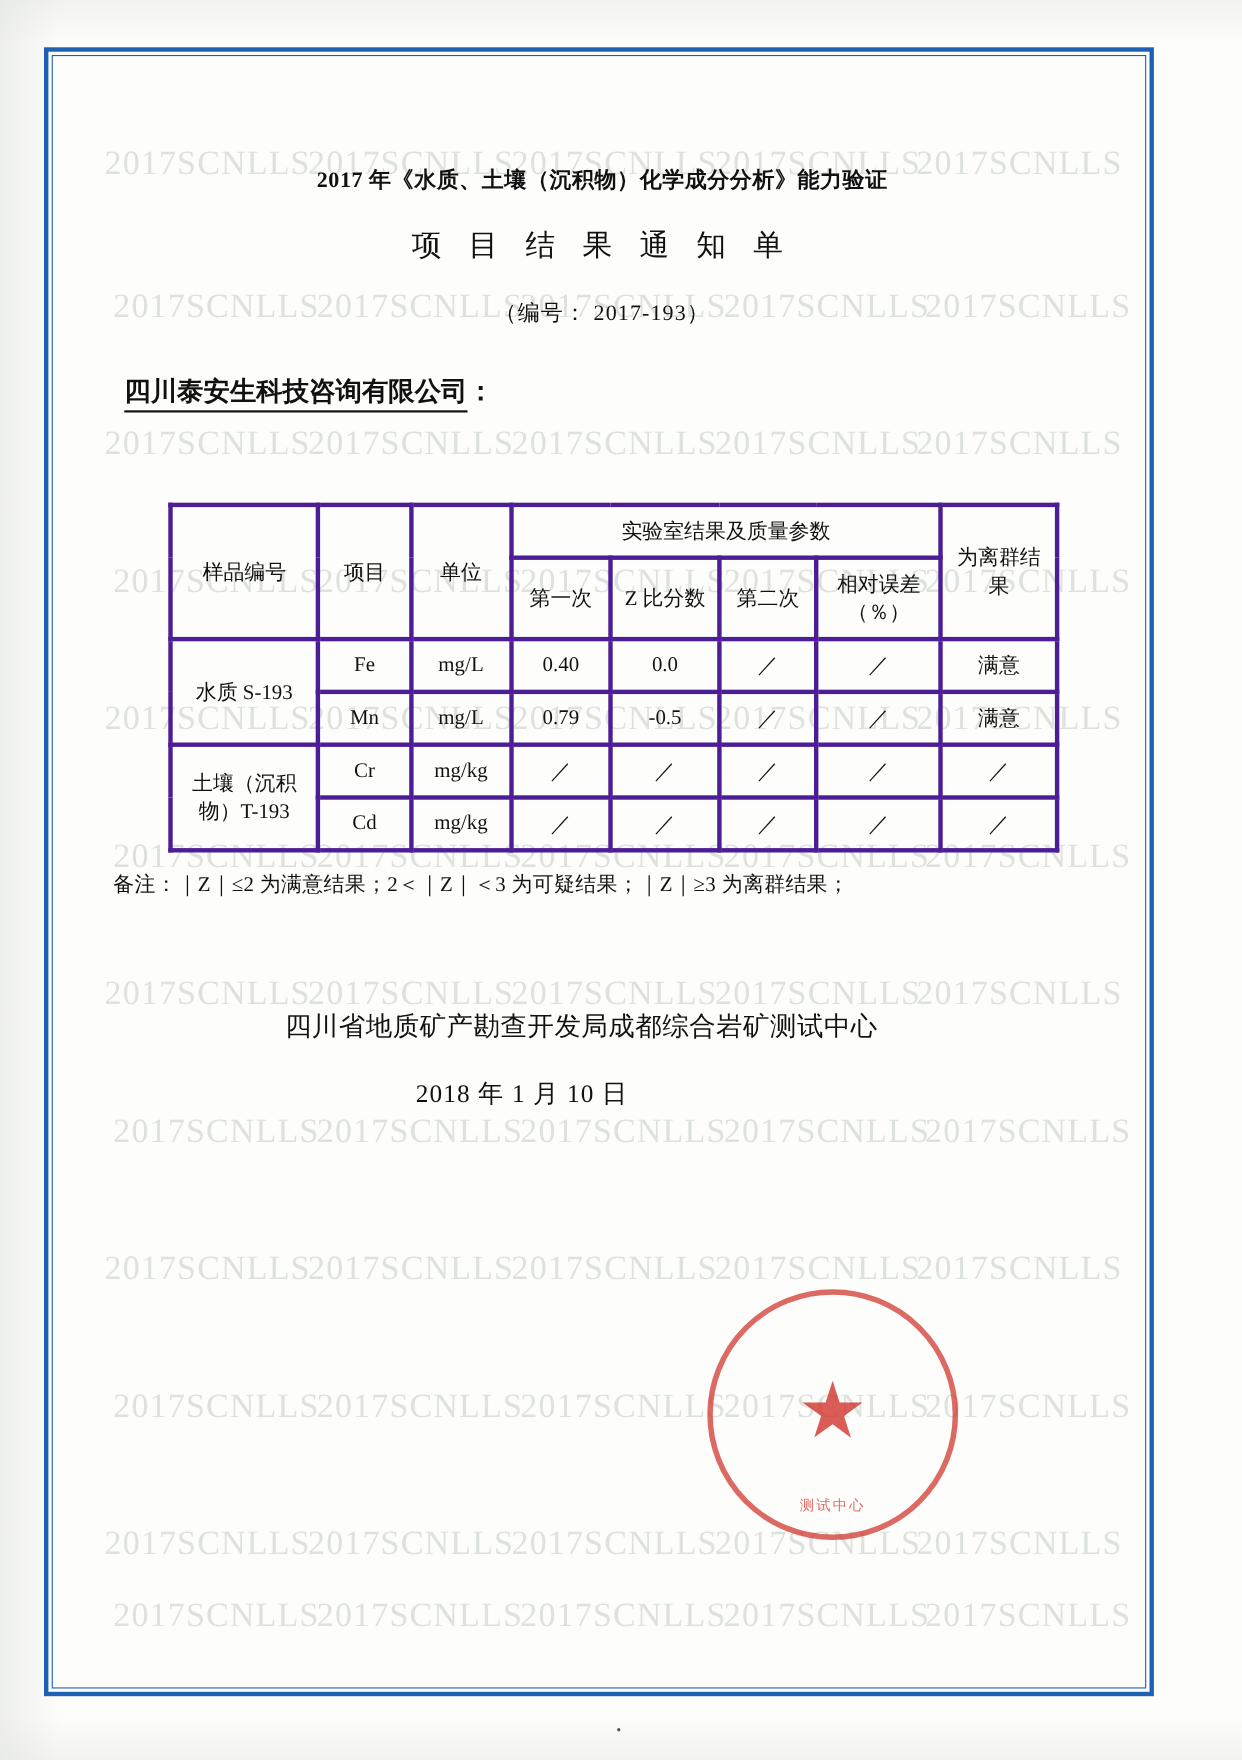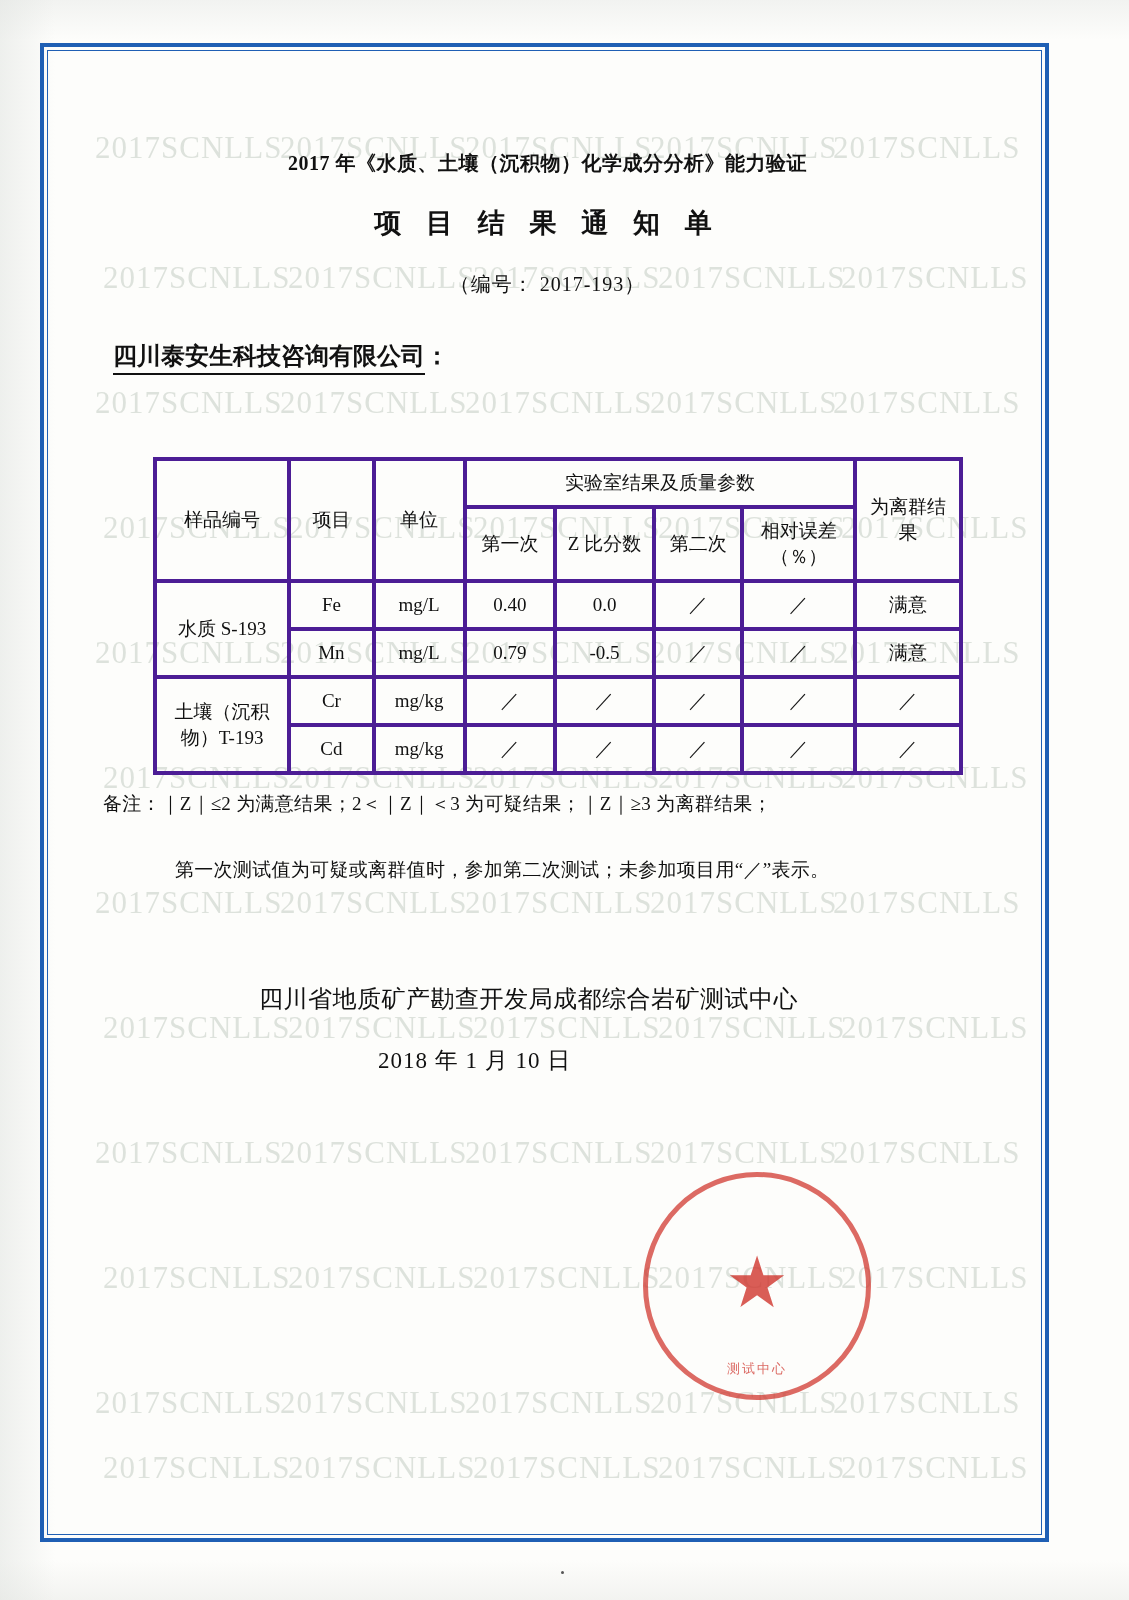--- a/index.html
+++ b/index.html
@@ -83,21 +83,21 @@
   .title-line1 {
     text-align: center;
     font-size: 20px;
     font-weight: bold;
     letter-spacing: 0.5px;
     margin-bottom: 28px;
   }
   .title-line2 {
     text-align: center;
     font-size: 27px;
-    font-weight: bold;
+    font-weight: normal;
     letter-spacing: 9px;
     margin-bottom: 30px;
   }
   .doc-no {
     text-align: center;
     font-size: 20px;
     letter-spacing: 1px;
     margin-bottom: 42px;
   }
   .addressee {
@@ -373,21 +373,20 @@
           <td>／</td>
           <td>／</td>
           <td>／</td>
           <td>／</td>
           <td>／</td>
         </tr>
       </tbody>
     </table>
 
     <div class="note">备注：｜Z｜≤2 为满意结果；2＜｜Z｜＜3 为可疑结果；｜Z｜≥3 为离群结果；</div>
-    <div class="note2">第一次测试值为可疑或离群值时，参加第二次测试；未参加项目用“／”表示。</div>
 
     <div class="signature">
       <div class="sign-org">四川省地质矿产勘查开发局成都综合岩矿测试中心</div>
       <div class="sign-date">2018 年 1 月 10 日</div>
     </div>
   </div>
 
   <div class="seal">
     <div class="seal-ring"></div>
     <div class="seal-star">★</div>

